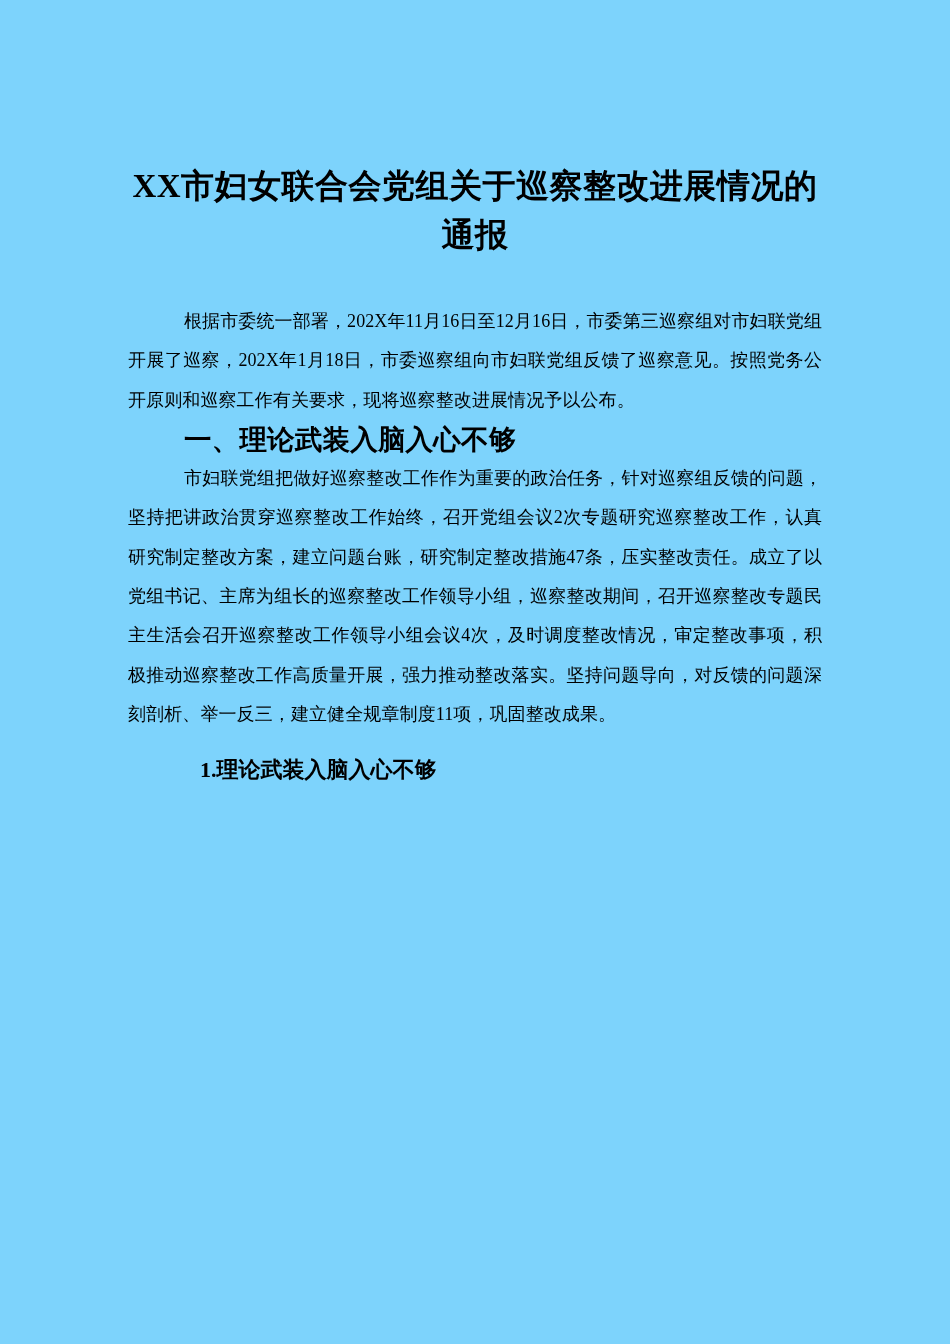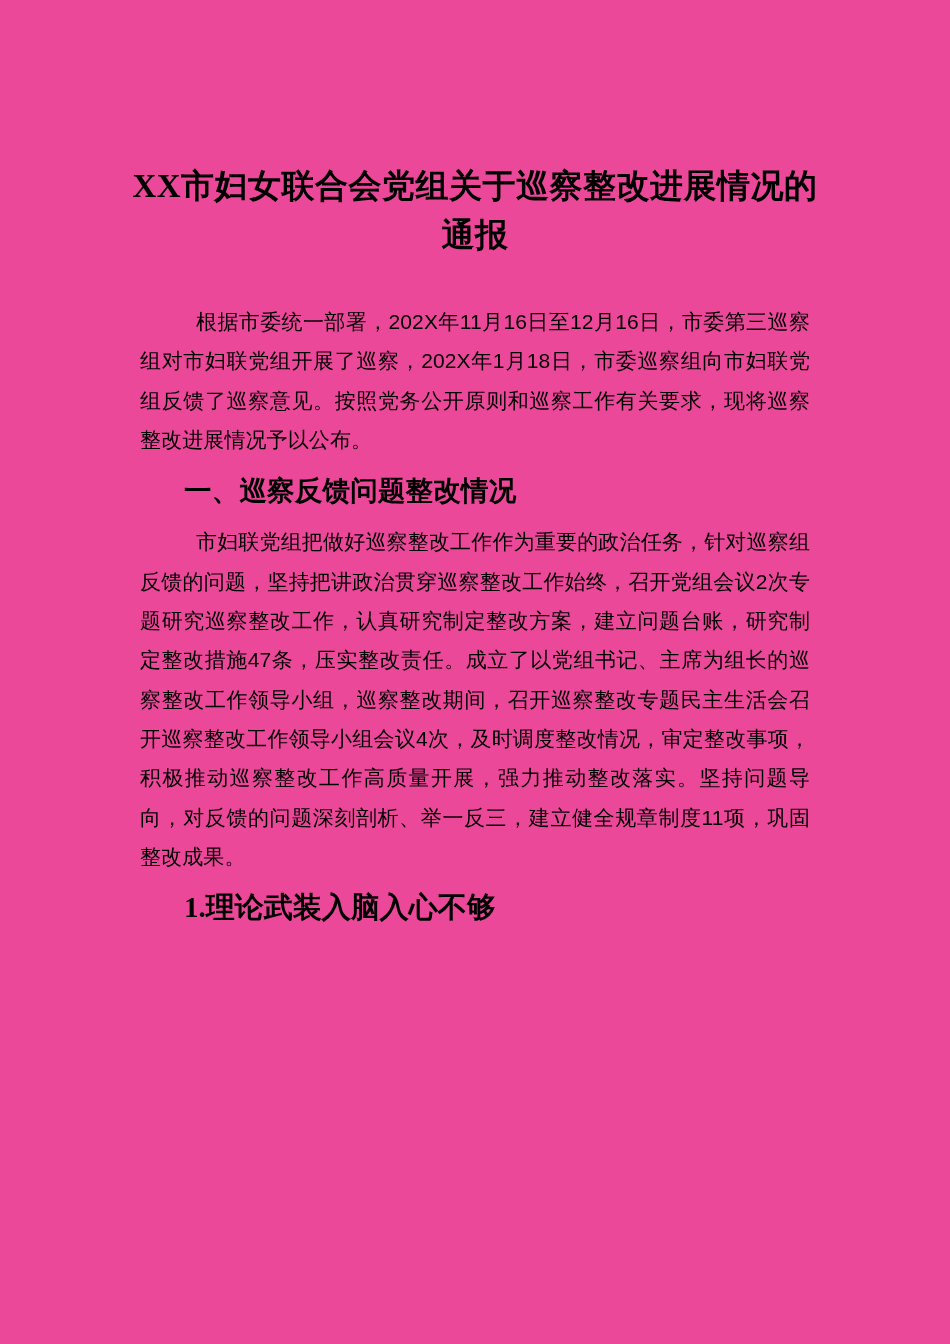--- a/index.html
+++ b/index.html
@@ -15,21 +15,21 @@
     color: #000000;
     -webkit-font-smoothing: antialiased;
   }
 
   .page {
     position: relative;
     width: 950px;
     height: 1344px;
     box-sizing: border-box;
     padding: 0;
-    background: #ec4899;
+    background: #7dd3fc;
   }
 
   .content {
     position: absolute;
     left: 128px;
     top: 0;
     width: 694px;
   }
 
   
@@ -40,23 +40,23 @@
     font-weight: bold;
     font-size: 33px;
     line-height: 49px;
     text-align: center;
     letter-spacing: 0.5px;
     color: #000000;
   }
 
   
   .para {
-    margin: 12px;
-    font-family: Liberation Sans, sans-serif;
-    font-size: 21px;
+    margin: 0;
+    font-family: Liberation Serif, serif;
+    font-size: 18px;
     line-height: 39.3px;
     text-align: justify;
     text-align-last: left;
     text-justify: inter-character;
     text-indent: 56px;
     color: #000000;
     letter-spacing: 0.1px;
   }
 
   .para.first-para {
@@ -85,39 +85,39 @@
     line-height: 39.3px;
     text-indent: 56px;
     text-align: justify;
     text-align-last: left;
     text-justify: inter-character;
     color: #000000;
   }
 
   
   .item-heading {
-    margin: 0;
+    margin: 16px;
     font-family: "Liberation Serif", "DejaVu Serif", serif;
     font-weight: bold;
-    font-size: 29px;
+    font-size: 22px;
     line-height: 39.3px;
     text-indent: 56px;
     text-align: left;
     color: #000000;
   }
 </style>
 </head>
 <body>
 
 <div class="page">
   <div class="content">
 
     <h1 class="doc-title">XX市妇女联合会党组关于巡察整改进展情况的通报</h1>
 
     <div id="body-blocks">
         <p class="para first-para">根据市委统一部署，202X年11月16日至12月16日，市委第三巡察组对市妇联党组开展了巡察，202X年1月18日，市委巡察组向市妇联党组反馈了巡察意见。按照党务公开原则和巡察工作有关要求，现将巡察整改进展情况予以公布。</p>
-        <p class="section-heading">一、巡察反馈问题整改情况</p>
+        <p class="section-heading">一、理论武装入脑入心不够</p>
         <p class="para">市妇联党组把做好巡察整改工作作为重要的政治任务，针对巡察组反馈的问题，坚持把讲政治贯穿巡察整改工作始终，召开党组会议2次专题研究巡察整改工作，认真研究制定整改方案，建立问题台账，研究制定整改措施47条，压实整改责任。成立了以党组书记、主席为组长的巡察整改工作领导小组，巡察整改期间，召开巡察整改专题民主生活会召开巡察整改工作领导小组会议4次，及时调度整改情况，审定整改事项，积极推动巡察整改工作高质量开展，强力推动整改落实。坚持问题导向，对反馈的问题深刻剖析、举一反三，建立健全规章制度11项，巩固整改成果。</p>
         <p class="item-heading">1.理论武装入脑入心不够</p>
       </div>
 
   </div>
 </div>
 
 </body></html>

